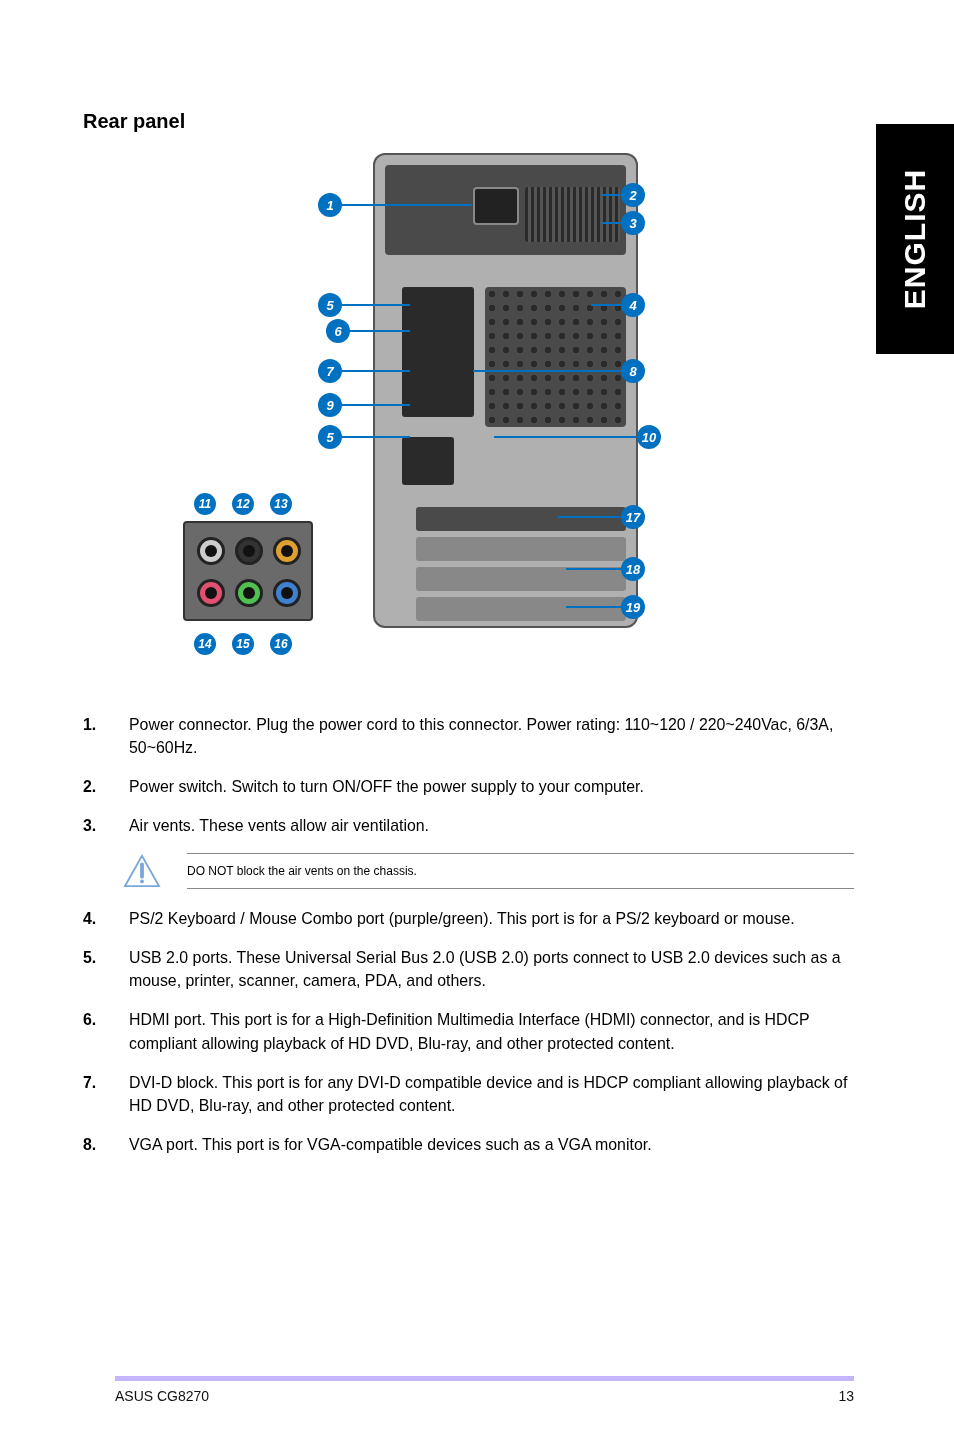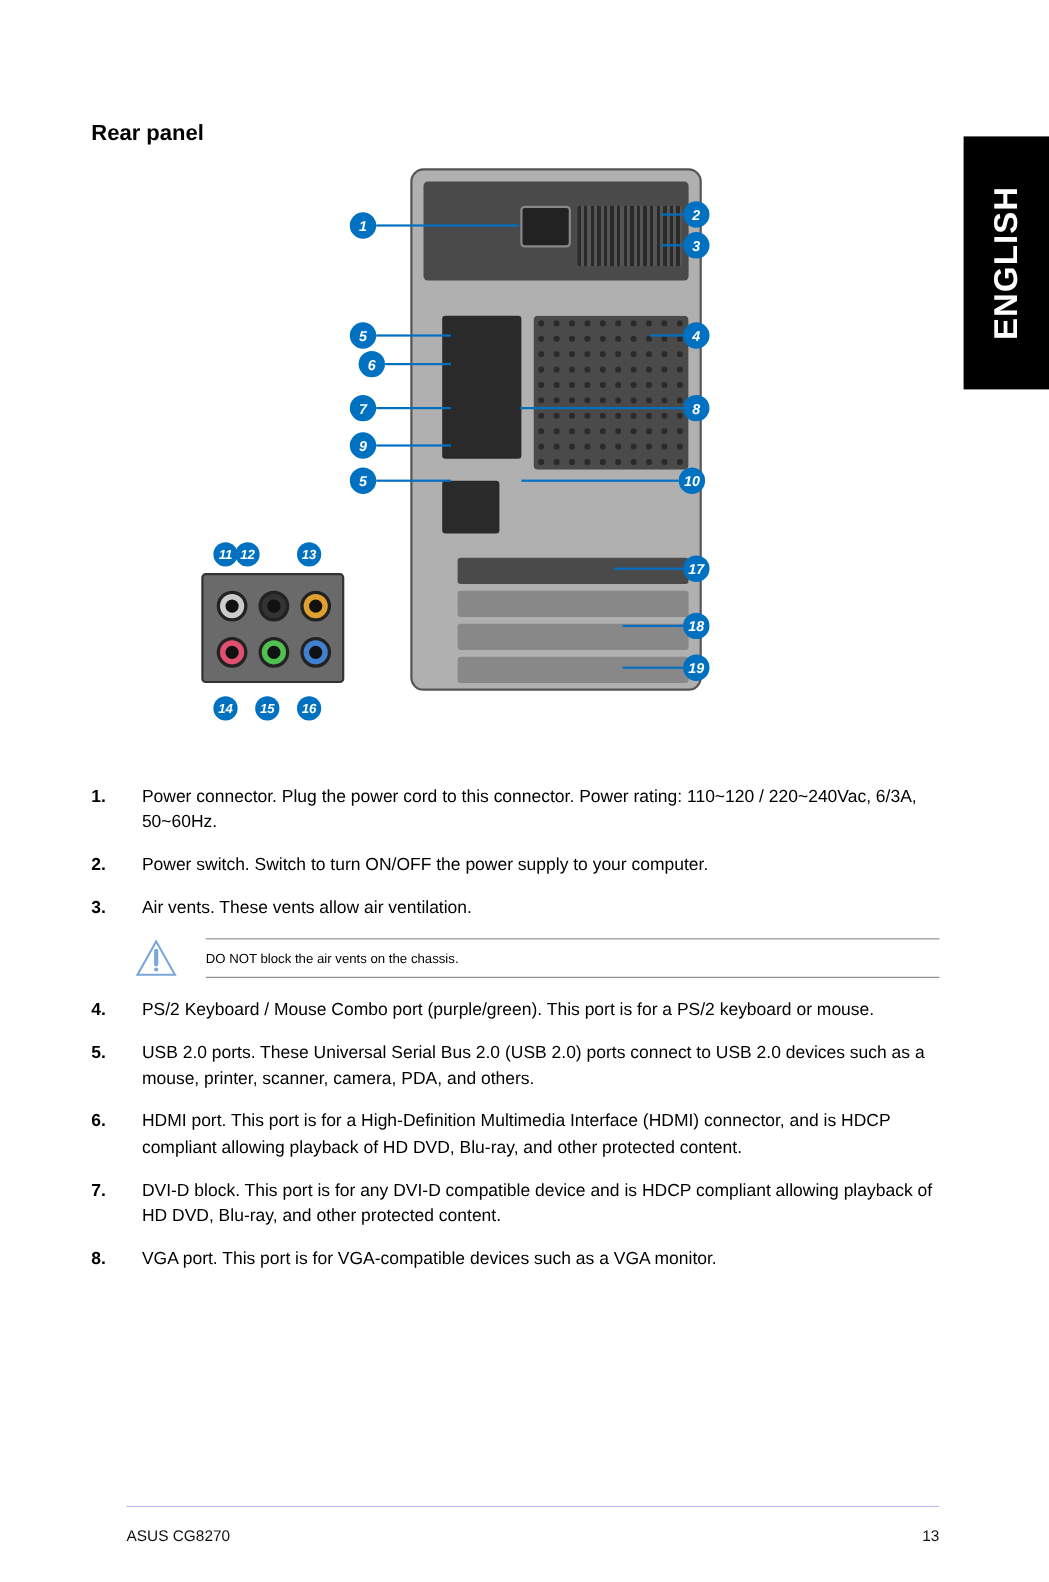--- a/index.html
+++ b/index.html
@@ -218,22 +218,22 @@
     border-bottom: 1px solid #888;
     padding: 10px 0;
     font-size: 12px;
   }
 
   .footer {
     position: absolute;
     bottom: 34px;
     left: 115px;
     right: 100px;
-    border-top: 1px solid #c4b5fd;
-    padding-top: 18px;
+    border-top: 5px solid #c4b5fd;
+    padding-top: 7px;
     display: flex;
     justify-content: space-between;
     font-size: 14px;
     color: #111;
   }
 </style>
 </head>
 <body>
 
 <div class="side-tab">
@@ -293,21 +293,21 @@
       <div class="lead" style="width:20px"></div>
     </div>
     <div class="callout right" style="left:453px; top:140px;">
       <div class="num-circle">4</div>
       <div class="lead" style="width:30px"></div>
     </div>
     <div class="callout right" style="left:335px; top:206px;">
       <div class="num-circle">8</div>
       <div class="lead" style="width:148px"></div>
     </div>
-    <div class="callout right" style="left:336px; top:272px;">
+    <div class="callout right" style="left:356px; top:272px;">
       <div class="num-circle">10</div>
       <div class="lead" style="width:143px"></div>
     </div>
     <div class="callout right" style="left:420px; top:352px;justify-content:flex-end;">
       <div class="num-circle">17</div>
       <div class="lead" style="width:63px"></div>
     </div>
     <div class="callout right" style="left:428px; top:404px;">
       <div class="num-circle">18</div>
       <div class="lead" style="width:55px"></div>
@@ -332,21 +332,21 @@
         </div>
       <div class="jack" style="left:50px; top:56px; background:#50c050;">
           <div class="jack-inner"></div>
         </div>
       <div class="jack" style="left:88px; top:56px; background:#4080d0;">
           <div class="jack-inner"></div>
         </div>
     </div>
 
     <div class="zoom-num" style="left:56px; top:340px;">11</div>
-    <div class="zoom-num" style="left:76px; top:340px;">12</div>
+    <div class="zoom-num" style="left:94px; top:340px;">12</div>
     <div class="zoom-num" style="left:132px; top:340px;">13</div>
 
     <div class="zoom-num" style="left:56px; top:480px;">14</div>
     <div class="zoom-num" style="left:94px; top:480px;">15</div>
     <div class="zoom-num" style="left:132px; top:480px;">16</div>
   </div>
 
   <div class="list">
     <div class="list-item">
       <div class="list-num">1.</div>

